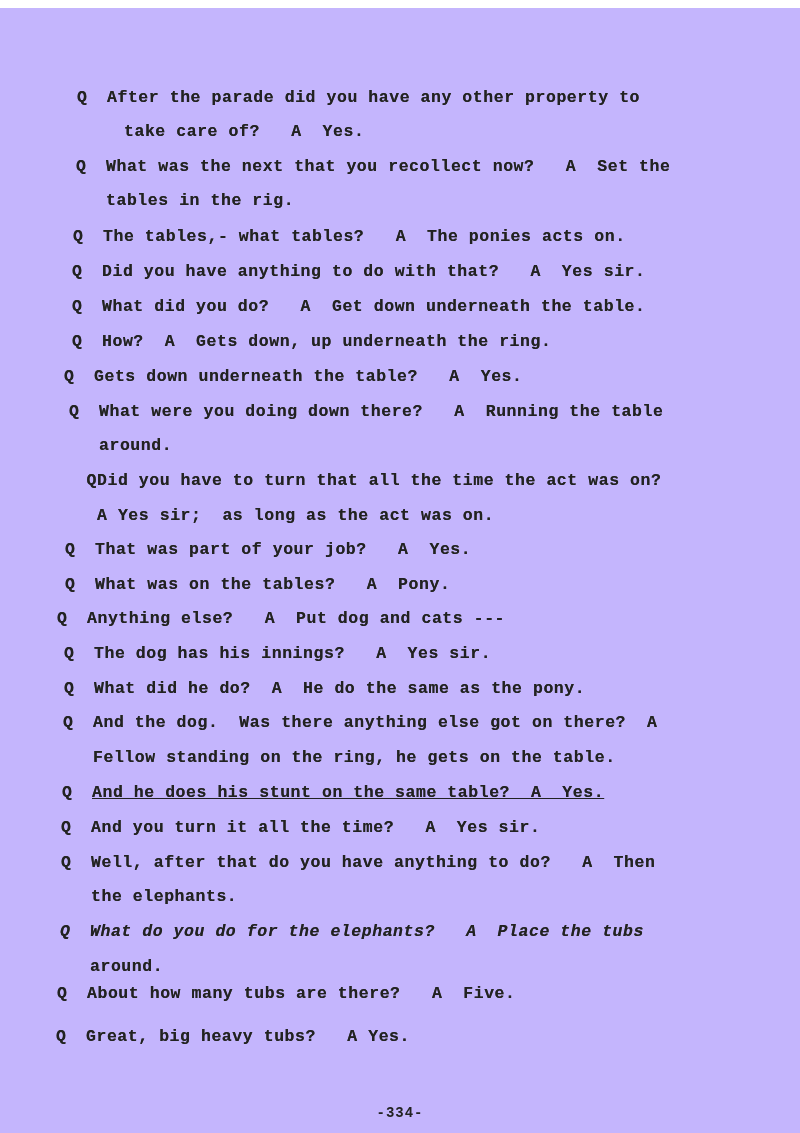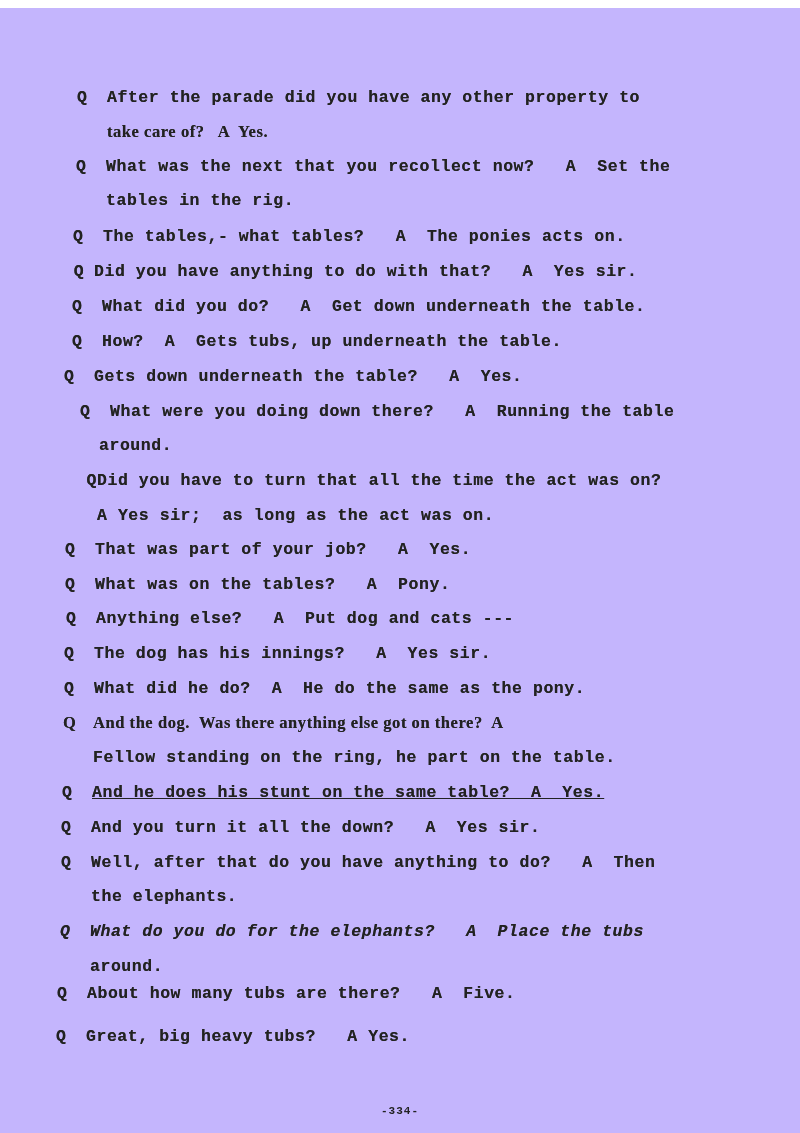--- a/index.html
+++ b/index.html
@@ -36,53 +36,53 @@
     .q {
       display: inline-block;
       width: 30px;
     }
     .page-number {
       position: absolute;
       left: 0;
       width: 800px;
       top: 1097px;
       text-align: center;
-      font-size: 11px;
+      font-size: 14px;
       font-weight: bold;
       letter-spacing: 1px;
       color: #222;
     }
   </style>
 </head>
 <body>
 
 <div class="page">
   <div id="lines">
       <div class="line" style="left: 77px; top: 80px;"><span class="q">Q</span><span>After the parade did you have any other property to</span></div>
-      <div class="line" style="left: 77px; top: 114px; font-family: Liberation Serif, serif;"><span class="q"></span><span>take care of?   A  Yes.</span></div>
+      <div class="line" style="left: 94px; top: 114px;"><span class="q"></span><span>take care of?   A  Yes.</span></div>
       <div class="line" style="left: 76px; top: 149px;"><span class="q">Q</span><span>What was the next that you recollect now?   A  Set the</span></div>
       <div class="line" style="left: 76px; top: 183px;"><span class="q"></span><span>tables in the rig.</span></div>
       <div class="line" style="left: 73px; top: 219px;"><span class="q">Q</span><span>The tables,- what tables?   A  The ponies acts on.</span></div>
-      <div class="line" style="left: 64px; top: 254px; text-align: center;"><span class="q">Q</span><span>Did you have anything to do with that?   A  Yes sir.</span></div>
+      <div class="line" style="left: 72px; top: 254px;"><span class="q">Q</span><span>Did you have anything to do with that?   A  Yes sir.</span></div>
       <div class="line" style="left: 72px; top: 289px;"><span class="q">Q</span><span>What did you do?   A  Get down underneath the table.</span></div>
-      <div class="line" style="left: 72px; top: 324px;"><span class="q">Q</span><span>How?  A  Gets tubs, up underneath the table.</span></div>
+      <div class="line" style="left: 72px; top: 324px;"><span class="q">Q</span><span>How?  A  Gets down, up underneath the ring.</span></div>
       <div class="line" style="left: 64px; top: 359px;"><span class="q">Q</span><span>Gets down underneath the table?   A  Yes.</span></div>
-      <div class="line" style="left: 80px; top: 394px;"><span class="q">Q</span><span>What were you doing down there?   A  Running the table</span></div>
+      <div class="line" style="left: 69px; top: 394px;"><span class="q">Q</span><span>What were you doing down there?   A  Running the table</span></div>
       <div class="line" style="left: 69px; top: 428px;"><span class="q"></span><span>around.</span></div>
       <div class="line" style="left: 67px; top: 463px; text-align: right;"><span class="q">Q</span><span>Did you have to turn that all the time the act was on?</span></div>
       <div class="line" style="left: 67px; top: 498px;"><span class="q"></span><span>A Yes sir;  as long as the act was on.</span></div>
       <div class="line" style="left: 65px; top: 532px;"><span class="q">Q</span><span>That was part of your job?   A  Yes.</span></div>
       <div class="line" style="left: 65px; top: 567px;"><span class="q">Q</span><span>What was on the tables?   A  Pony.</span></div>
-      <div class="line" style="left: 66px; top: 601px;"><span class="q">Q</span><span>Anything else?   A  Put dog and cats ---</span></div>
+      <div class="line" style="left: 57px; top: 601px;"><span class="q">Q</span><span>Anything else?   A  Put dog and cats ---</span></div>
       <div class="line" style="left: 64px; top: 636px;"><span class="q">Q</span><span>The dog has his innings?   A  Yes sir.</span></div>
       <div class="line" style="left: 64px; top: 671px;"><span class="q">Q</span><span>What did he do?  A  He do the same as the pony.</span></div>
-      <div class="line" style="left: 63px; top: 705px; font-family: Liberation Serif, serif;"><span class="q">Q</span><span>And the dog.  Was there anything else got on there?  A</span></div>
-      <div class="line" style="left: 63px; top: 740px;"><span class="q"></span><span>Fellow standing on the ring, he part on the table.</span></div>
+      <div class="line" style="left: 63px; top: 705px;"><span class="q">Q</span><span>And the dog.  Was there anything else got on there?  A</span></div>
+      <div class="line" style="left: 63px; top: 740px;"><span class="q"></span><span>Fellow standing on the ring, he gets on the table.</span></div>
       <div class="line" style="left: 62px; top: 775px; text-decoration: underline;"><span class="q">Q</span><span>And he does his stunt on the same table?  A  Yes.</span></div>
-      <div class="line" style="left: 61px; top: 810px;"><span class="q">Q</span><span>And you turn it all the down?   A  Yes sir.</span></div>
+      <div class="line" style="left: 61px; top: 810px;"><span class="q">Q</span><span>And you turn it all the time?   A  Yes sir.</span></div>
       <div class="line" style="left: 61px; top: 845px;"><span class="q">Q</span><span>Well, after that do you have anything to do?   A  Then</span></div>
       <div class="line" style="left: 61px; top: 879px;"><span class="q"></span><span>the elephants.</span></div>
       <div class="line" style="left: 60px; top: 914px; font-style: italic;"><span class="q">Q</span><span>What do you do for the elephants?   A  Place the tubs</span></div>
       <div class="line" style="left: 60px; top: 949px;"><span class="q"></span><span>around.</span></div>
       <div class="line" style="left: 57px; top: 976px;"><span class="q">Q</span><span>About how many tubs are there?   A  Five.</span></div>
       <div class="line" style="left: 56px; top: 1019px;"><span class="q">Q</span><span>Great, big heavy tubs?   A Yes.</span></div>
     </div>
   <div class="page-number">-334-</div>
 </div>
 

